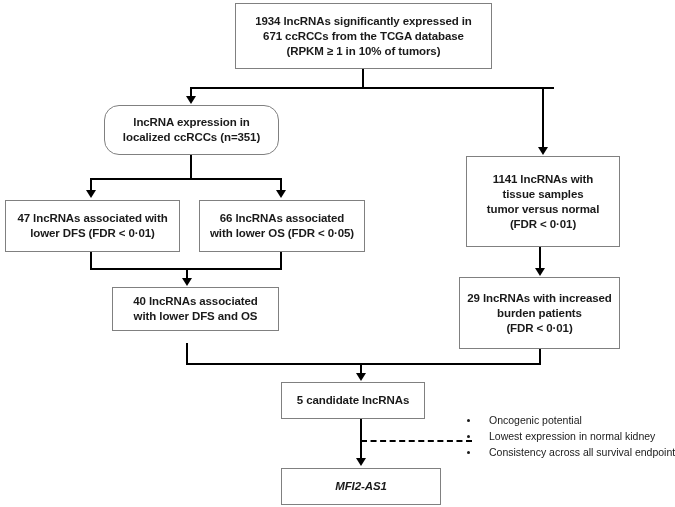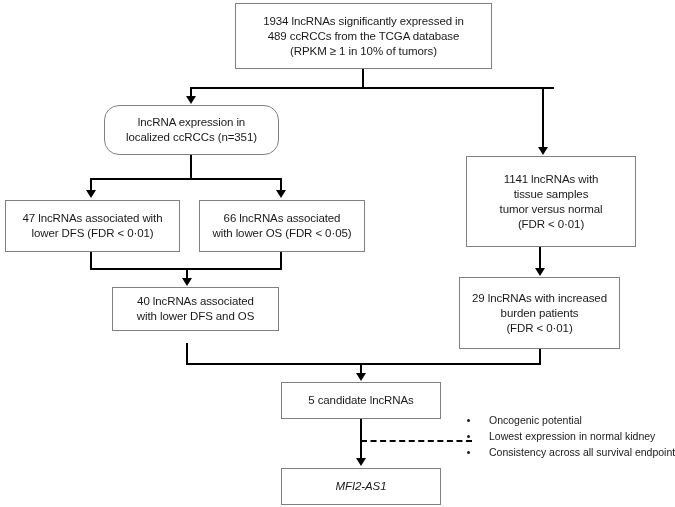--- a/index.html
+++ b/index.html
@@ -25,20 +25,21 @@
     display: flex;
     align-items: center;
     justify-content: center;
     text-align: center;
     color: #1a1a1a;
     font-size: 11.5px;
     line-height: 15px;
     letter-spacing: -0.1px;
     padding: 2px 0;
     z-index: 3;
+    font-weight: bold;
   }
   .box span { display: block; width: 100%; }
   .box.italic { font-style: italic; }
 
   
   .ln {
     position: absolute;
     background: #000000;
     z-index: 2;
   }
@@ -87,21 +88,21 @@
   }
 </style>
 </head>
 <body>
 
 <div id="flow">
 
   <div class="box" style="left:235px; top:3px; width:257px; height:66px;">
     <span>
       <span>1934 lncRNAs significantly expressed in</span>
-      <span>489 ccRCCs from the TCGA database</span>
+      <span>671 ccRCCs from the TCGA database</span>
       <span>(RPKM ≥  1 in 10% of tumors)</span>
     </span>
   </div>
 
   <div class="box" style="left:104px; top:105px; width:175px; height:50px;border-radius:15px;">
     <span>
       <span>lncRNA expression in</span>
       <span>localized ccRCCs (n=351)</span>
     </span>
   </div>
@@ -120,38 +121,38 @@
     </span>
   </div>
 
   <div class="box" style="left:112px; top:287px; width:167px; height:44px;">
     <span>
       <span>40 lncRNAs associated</span>
       <span>with lower DFS and OS</span>
     </span>
   </div>
 
-  <div class="box" style="left:466px; top:156px; width:170px; height:91px;">
+  <div class="box" style="left:466px; top:156px; width:154px; height:91px;">
     <span>
       <span>1141 lncRNAs with</span>
       <span>tissue samples</span>
       <span>tumor versus normal</span>
       <span>(FDR &lt; 0·01)</span>
     </span>
   </div>
 
   <div class="box" style="left:459px; top:277px; width:161px; height:72px;">
     <span>
       <span>29 lncRNAs with increased</span>
       <span>burden patients</span>
       <span>(FDR &lt; 0·01)</span>
     </span>
   </div>
 
-  <div class="box" style="left:281px; top:382px; width:160px; height:37px;">
+  <div class="box" style="left:281px; top:382px; width:144px; height:37px;">
     <span>
       <span>5 candidate lncRNAs</span>
     </span>
   </div>
 
   <div class="box italic" style="left:281px; top:468px; width:160px; height:37px;">
     <span>
       <span>MFI2-AS1</span>
     </span>
   </div>

